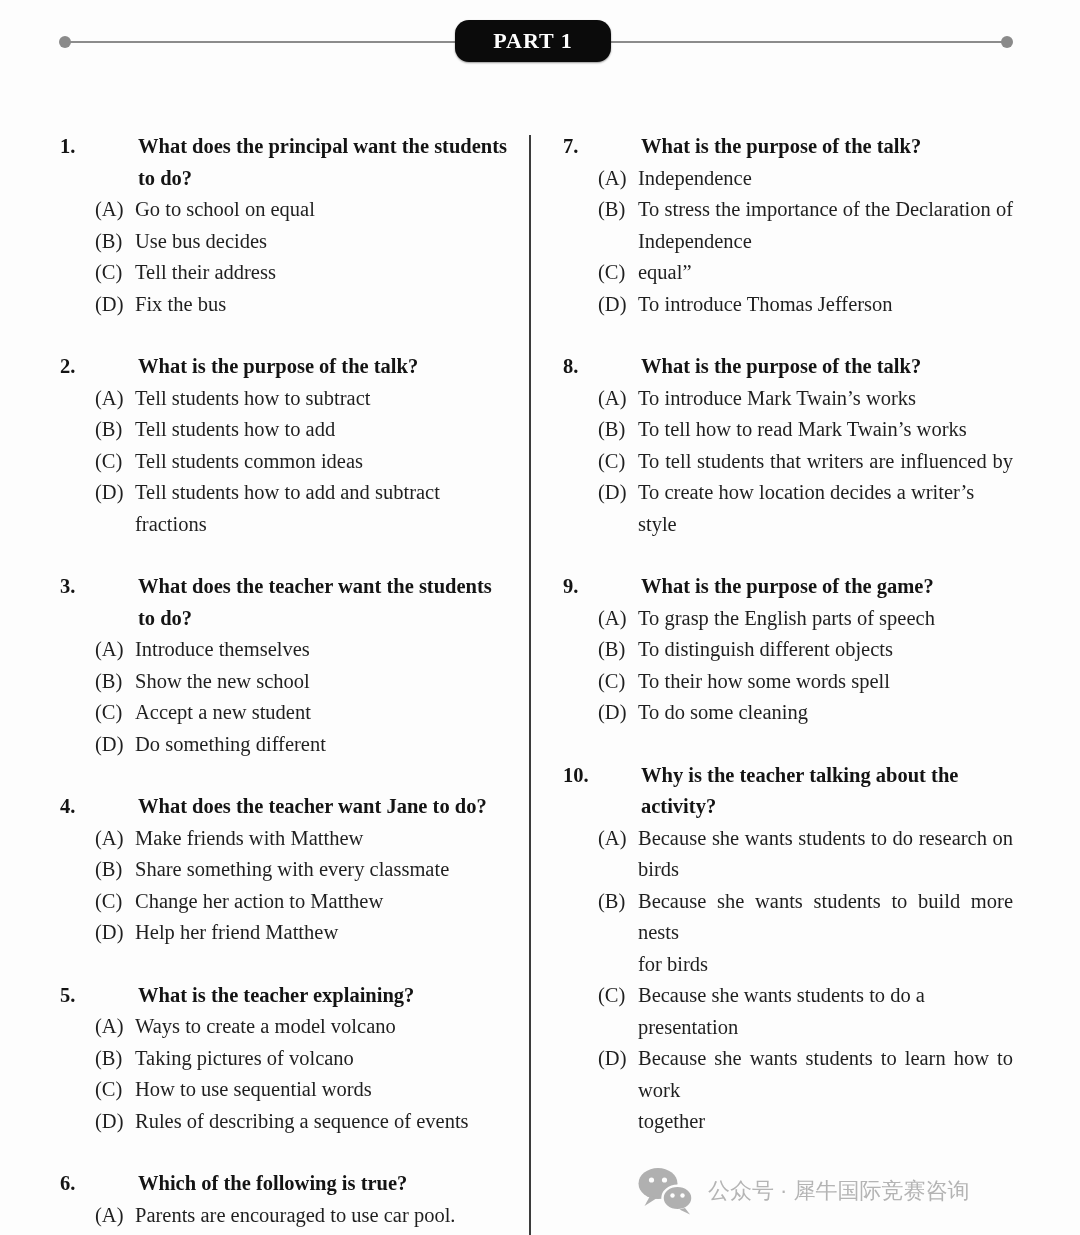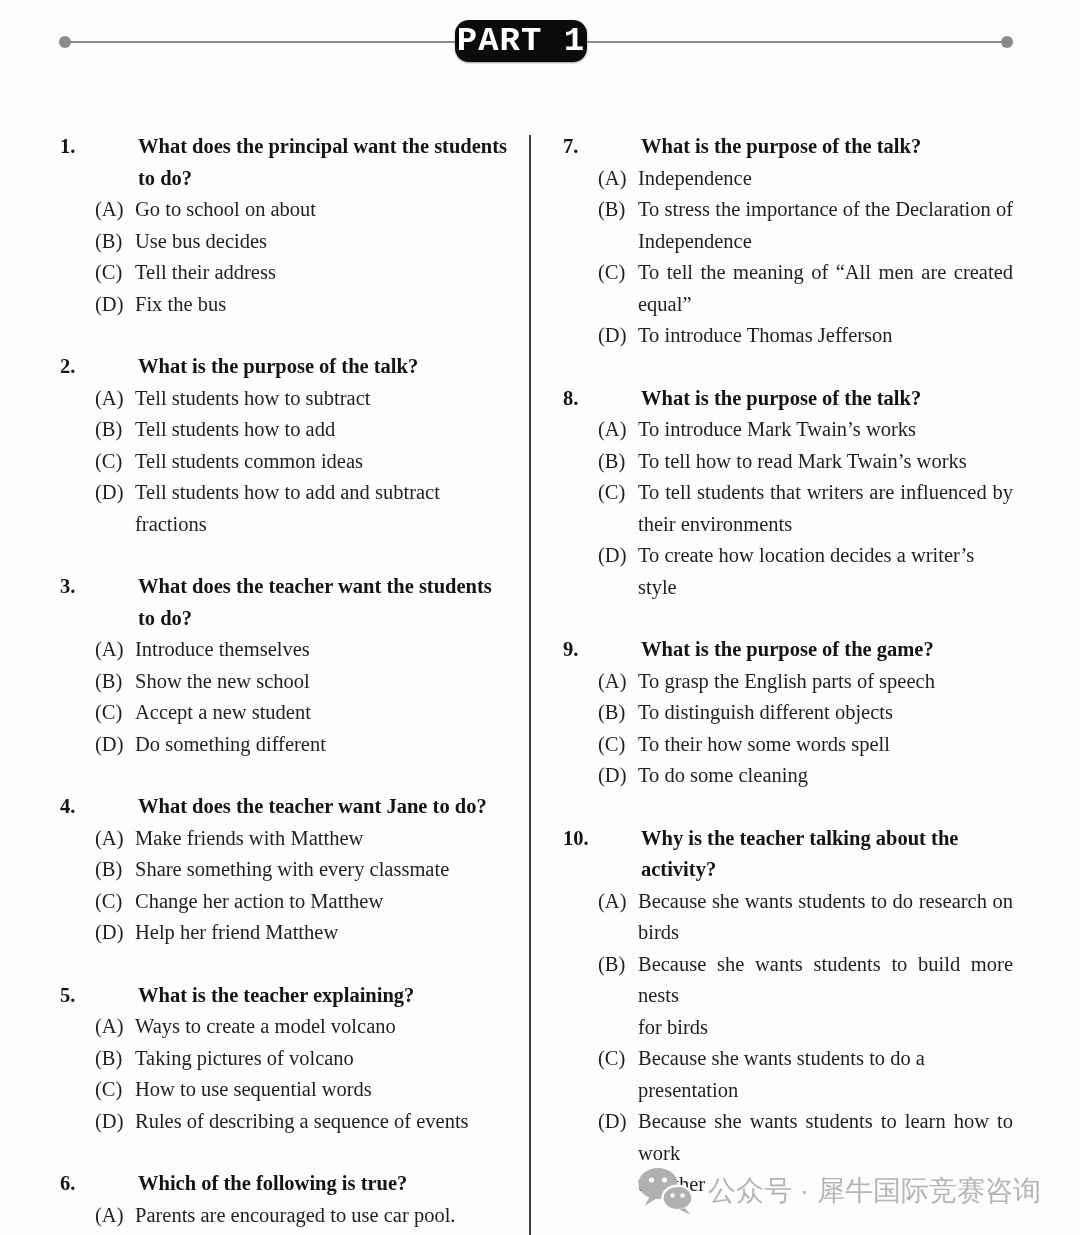--- a/index.html
+++ b/index.html
@@ -7,46 +7,46 @@
     width:1080px;height:1235px;position:relative;overflow:hidden;
     background:#fdfdfd;color:#1f1f1f;
     font-family:"Liberation Serif","DejaVu Serif",serif;
   }
   
   .hdr-line{position:absolute;top:41px;left:66px;width:944px;height:2px;background:#8c8c8c;}
   .hdr-dot{position:absolute;width:12px;height:12px;border-radius:50%;background:#8a8a8a;top:36px;}
   .hdr-dot.left{left:59px;}
   .hdr-dot.right{left:1001px;}
   .badge{
-    position:absolute;top:20px;left:455px;width:132px;height:42px;
+    position:absolute;top:20px;left:455px;width:156px;height:42px;
     background:#0b0b0b;border-radius:14px;
     display:flex;align-items:center;justify-content:center;
-    color:#ffffff;font-family:Liberation Mono, monospace;
-    font-weight:bold;font-size:34px;letter-spacing:1px;
+    color:#ffffff;font-family:Liberation Serif, serif;
+    font-weight:bold;font-size:22px;letter-spacing:1px;
     box-shadow:0 1px 2px rgba(0,0,0,.4);
   }
   
   .divider{position:absolute;left:529px;top:135px;width:2px;height:1100px;background:#3c3c3c;}
   .col{position:absolute;top:131px;}
   .col-left{left:60px;width:448px;}
   .col-right{left:563px;width:450px;}
   .q-block{margin-bottom:31px;}
   .col .q-block:last-of-type{margin-bottom:0;}
   .q-head{display:flex;font-weight:bold;font-size:20.5px;line-height:31.5px;color:#141414;}
   .q-num{width:38px;flex:none;}
   .q-text{flex:1;margin-left:40px;}
   .opt{display:flex;margin-left:35px;font-size:20.5px;line-height:31.5px;}
   .opt-label{width:40px;flex:none;}
   .opt-text{flex:1;}
   .opt-line{text-align:left;}
   .opt-line.just{text-align:justify;text-align-last:justify;}
   
   .watermark{
     position:absolute;left:638px;top:1167px;display:flex;align-items:center;gap:14px;
-    color:#b4b4b4;font-family:"Liberation Sans","DejaVu Sans",sans-serif;font-size:28px;
+    color:#b4b4b4;font-family:"Liberation Sans","DejaVu Sans",sans-serif;font-size:22px;
   }
   .wm-icon{width:56px;height:48px;flex:none;}
 </style>
 </head>
 <body>
 
 <div class="hdr-line"></div>
 <div class="hdr-dot left"></div>
 <div class="hdr-dot right"></div>
 <div class="badge">PART 1</div>
@@ -55,21 +55,21 @@
 
 <div class="col col-left" id="col-left">
   <div class="q-block">
     <div class="q-head">
       <span class="q-num">1.</span>
       <span class="q-text">What does the principal want the students to do?</span>
     </div>
   <div class="opt">
         <span class="opt-label">(A)</span>
         <div class="opt-text">
-          <div class="opt-line">Go to school on about</div>
+          <div class="opt-line">Go to school on equal</div>
         </div>
       </div>
       <div class="opt">
         <span class="opt-label">(B)</span>
         <div class="opt-text">
           <div class="opt-line">Use bus decides</div>
         </div>
       </div>
       <div class="opt">
         <span class="opt-label">(C)</span>
@@ -243,21 +243,20 @@
       <div class="opt">
         <span class="opt-label">(B)</span>
         <div class="opt-text">
           <div class="opt-line just">To stress the importance of the Declaration of</div>
           <div class="opt-line">Independence</div>
         </div>
       </div>
       <div class="opt">
         <span class="opt-label">(C)</span>
         <div class="opt-text">
-          <div class="opt-line just">To tell the meaning of “All men are created</div>
           <div class="opt-line">equal”</div>
         </div>
       </div>
       <div class="opt">
         <span class="opt-label">(D)</span>
         <div class="opt-text">
           <div class="opt-line">To introduce Thomas Jefferson</div>
         </div>
       </div>
     </div>
@@ -276,21 +275,20 @@
       <div class="opt">
         <span class="opt-label">(B)</span>
         <div class="opt-text">
           <div class="opt-line">To tell how to read Mark Twain’s works</div>
         </div>
       </div>
       <div class="opt">
         <span class="opt-label">(C)</span>
         <div class="opt-text">
           <div class="opt-line just">To tell students that writers are influenced by</div>
-          <div class="opt-line">their environments</div>
         </div>
       </div>
       <div class="opt">
         <span class="opt-label">(D)</span>
         <div class="opt-text">
           <div class="opt-line">To create how location decides a writer’s style</div>
         </div>
       </div>
     </div>
 

